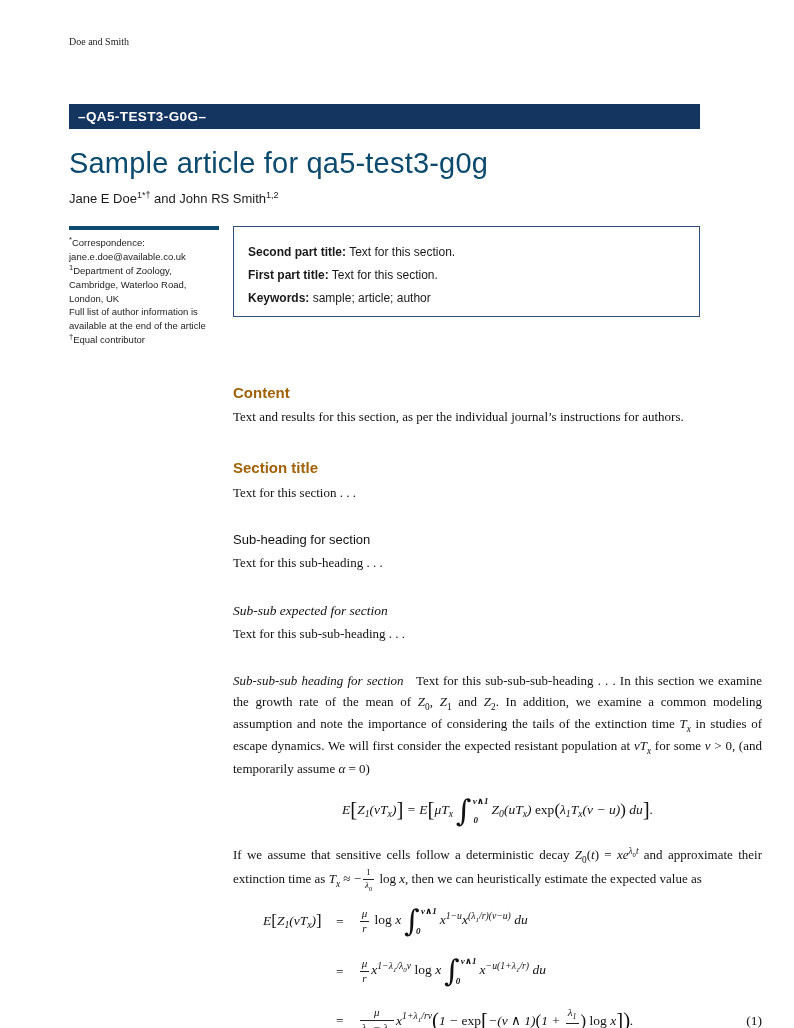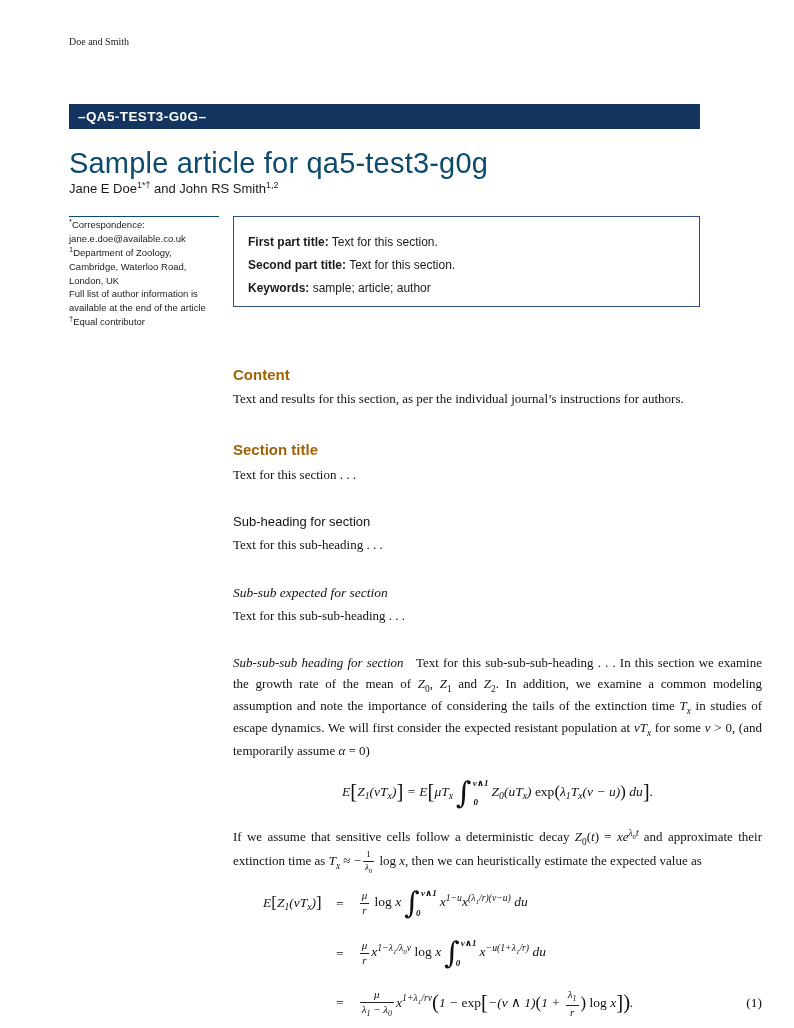--- a/index.html
+++ b/index.html
@@ -10,25 +10,25 @@
     font-family:"Liberation Sans", sans-serif; color:#1a1a1a;
   }
   .inner { padding:36px 32px 0 69px; }
   .running-head { font-size:10px; color:#222;font-family:Liberation Serif, serif; }
   .banner {
     margin-top:57px; width:631px; height:25px; line-height:25px;
     background:var(--banner-bg,#14355f); color:var(--banner-text,#ffffff);
     font-size:13.5px; font-weight:bold; letter-spacing:0.4px; padding-left:9px;
   }
   .title { margin-top:18px; font-size:29px; font-weight:normal; letter-spacing:0.2px; color:#0c4a6e; }
-  .authors { font-size:13px; }
+  .authors { margin-top:10px; font-size:13px; }
   .authors sup { font-size:9px; }
   .meta-row { margin-top:20px; display:flex; gap:14px; align-items:flex-start; }
   .sidebar {
-    width:150px; border-top:1px solid #0c4a6e; 
+    width:150px; border-top:4px solid #0c4a6e; padding-top:5px;
     font-size:9.5px; line-height:1.42; color:#222;
   }
   .sidebar sup { font-size:7.5px; }
   .abstract-box {
     width:467px; border:1.5px solid var(--abstract-border,#32507e);
     padding:9px 14px 11px 14px; font-size:12px;
   }
   .abstract-heading { font-weight:bold; font-size:12.5px; }
   .abstract-item { margin-top:9px; }
   .abstract-item .lbl { font-weight:bold; }
@@ -88,24 +88,24 @@
         <div><sup>1</sup>Department of Zoology,</div>
         <div>Cambridge, Waterloo Road,</div>
         <div>London, UK</div>
         <div>Full list of author information is</div>
         <div>available at the end of the article</div>
         <div><sup>†</sup>Equal contributor</div>
       </div>
 
       <div class="abstract-box">
         <div class="abstract-item">
-          <span class="lbl">First part title:</span><span> Text for this section.</span>
+          <span class="lbl">Second part title:</span><span> Text for this section.</span>
         </div>
         <div class="abstract-item">
-          <span class="lbl">Second part title:</span><span> Text for this section.</span>
+          <span class="lbl">First part title:</span><span> Text for this section.</span>
         </div>
         <div class="abstract-item">
           <span class="lbl">Keywords:</span><span> sample; article; author</span>
         </div>
       </div>
 
     </div>
 
     <div class="main">
 

